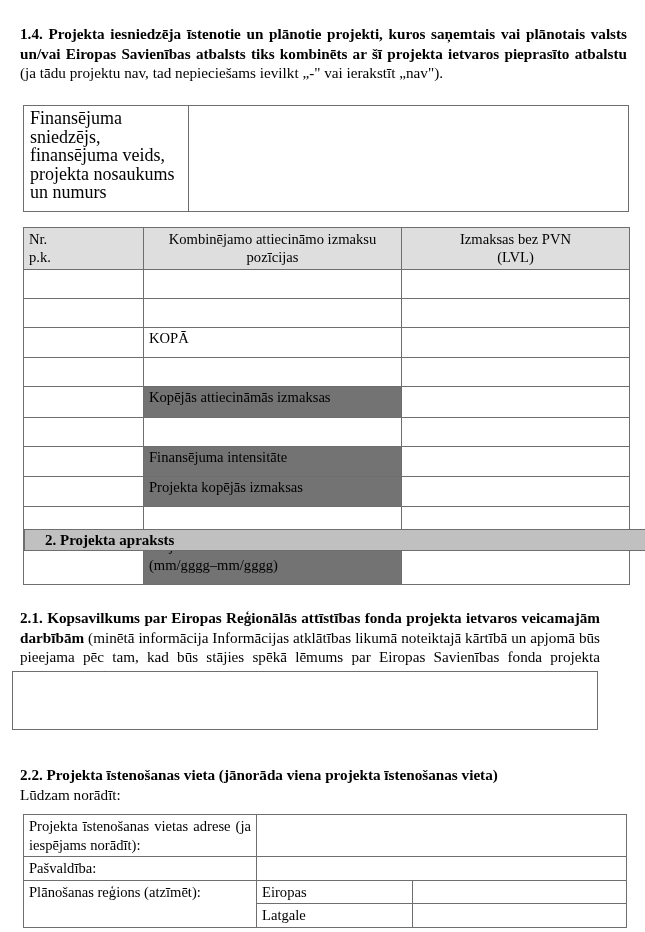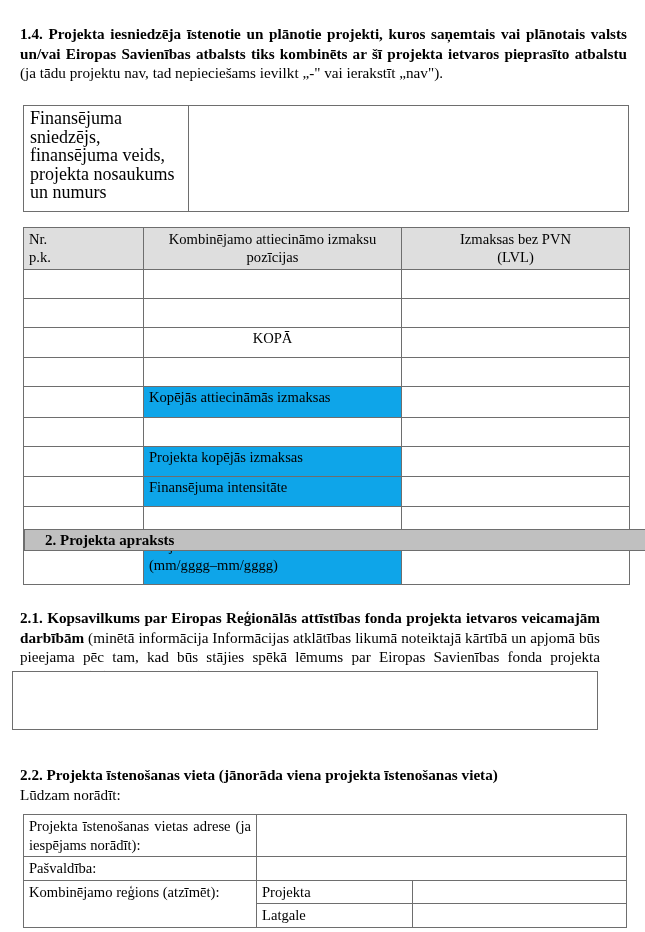--- a/index.html
+++ b/index.html
@@ -78,22 +78,22 @@
 
   .tbl-costs tr.head td {
     background: #dedede;
     text-align: center;
     vertical-align: top;
     padding-top: 2px;
     padding-bottom: 2px;
   }
   .tbl-costs tr.head td.left-head { text-align: left; }
 
-  .tbl-costs td.shade { background: #0ea5e9; }
-  .tbl-costs td.right { text-align: center; }
+  .tbl-costs td.shade { background: #737373; }
+  .tbl-costs td.right { text-align: left; }
   .tbl-costs td.tall { height: 36px; }
   .tbl-costs td.blank { height: 17px; }
 
   
   .section-bar {
     position: absolute;
     left: 24px;
     top: 529px;
     width: 628px;
     height: 22px;
@@ -232,26 +232,26 @@
         <td class="blank shade">Kopējās attiecināmās izmaksas</td>
         <td class="blank"></td>
       </tr>
       <tr>
         <td class="blank"></td>
         <td class="blank"></td>
         <td class="blank"></td>
       </tr>
       <tr>
         <td class="blank"></td>
+        <td class="blank shade">Finansējuma intensitāte</td>
+        <td class="blank"></td>
+      </tr>
+      <tr>
+        <td class="blank"></td>
         <td class="blank shade">Projekta kopējās izmaksas</td>
-        <td class="blank"></td>
-      </tr>
-      <tr>
-        <td class="blank"></td>
-        <td class="blank shade">Finansējuma intensitāte</td>
         <td class="blank"></td>
       </tr>
       <tr>
         <td class="blank"></td>
         <td class="blank"></td>
         <td class="blank"></td>
       </tr>
       <tr>
         <td class="tall"></td>
         <td class="tall shade" style="white-space:pre-line;">Projekta īstenošanas laiks
@@ -278,22 +278,22 @@
     <tbody>
       <tr>
         <td class="justify" style="height:37px;">Projekta īstenošanas vietas adrese (ja iespējams norādīt):</td>
         <td colspan="2"></td>
       </tr>
       <tr>
         <td class="blank-cell">Pašvaldība:</td>
         <td class="blank-cell" colspan="2"></td>
       </tr>
       <tr>
-        <td class="blank-cell" rowspan="2">Kombinējamo reģions (atzīmēt):</td>
-        <td class="blank-cell">Projekta</td>
+        <td class="blank-cell" rowspan="2">Plānošanas reģions (atzīmēt):</td>
+        <td class="blank-cell">Eiropas</td>
         <td class="blank-cell"></td>
       </tr>
       <tr>
         <td class="blank-cell">Latgale</td>
         <td class="blank-cell"></td>
       </tr>
     </tbody>
   </table>
 
 </div>

